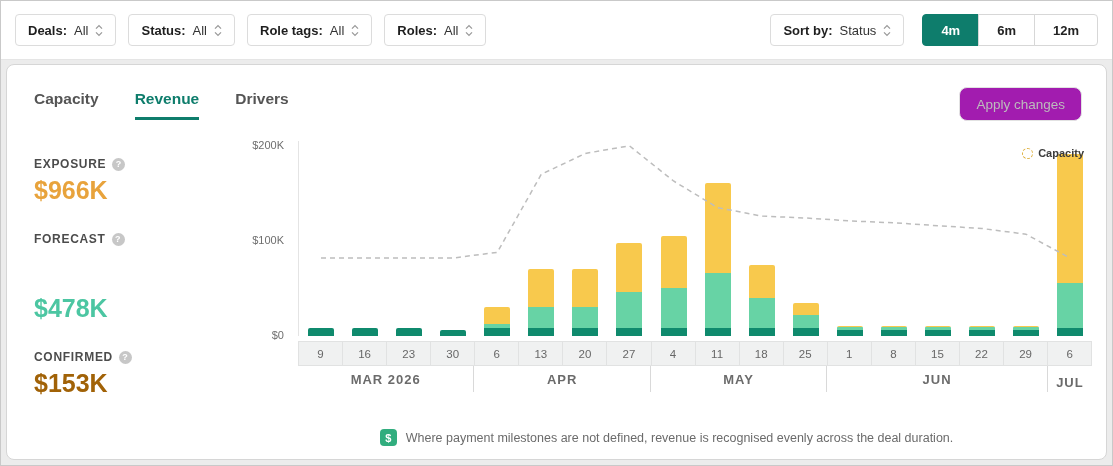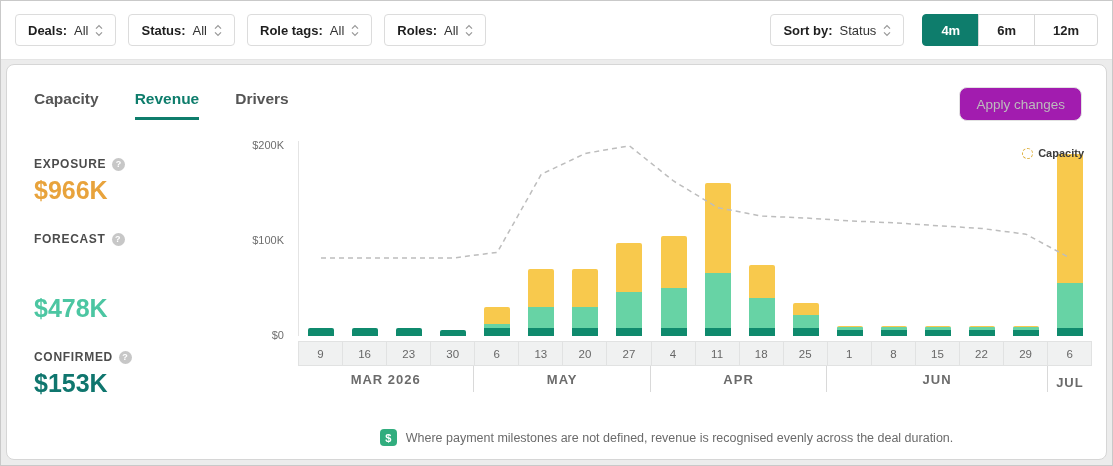--- a/index.html
+++ b/index.html
@@ -151,21 +151,21 @@
               <span>FORECAST</span>
               <span class="help">?</span>
             </div>
             <div class="stat-value" style="color: rgb(76, 198, 162); margin-top: 48px;">$478K</div>
           </div>
           <div class="stat">
             <div class="stat-label">
               <span>CONFIRMED</span>
               <span class="help">?</span>
             </div>
-            <div class="stat-value" style="color: #0f766e;">$153K</div>
+            <div class="stat-value" style="color: #a16207;">$153K</div>
           </div>
         </div>
 
       <div class="chart">
         <div class="y-labels">
             <span class="y-label" style="top: -2.2439px;">$200K</span>
             <span class="y-label" style="top: 92.878px;">$100K</span>
             <span class="y-label" style="top: 188px;">$0</span>
           </div>
         <div class="plot-area">
@@ -310,22 +310,22 @@
             <div class="date-cell">25</div>
             <div class="date-cell">1</div>
             <div class="date-cell">8</div>
             <div class="date-cell">15</div>
             <div class="date-cell">22</div>
             <div class="date-cell">29</div>
             <div class="date-cell">6</div>
           </div>
         <div class="month-row">
             <div class="month-cell" style="width: 22.2222%;">MAR 2026</div>
+            <div class="month-cell" style="width: 22.2222%;">APR</div>
             <div class="month-cell" style="width: 22.2222%;">MAY</div>
-            <div class="month-cell" style="width: 22.2222%;">APR</div>
             <div class="month-cell" style="width: 27.7778%;">JUN</div>
             <div class="month-cell" style="width: 5.55556%;">JUL</div>
           </div>
       </div>
     </div>
 
     <div class="footnote">
       <span class="note-icon">$</span>
       <span>Where payment milestones are not defined, revenue is recognised evenly across the deal duration.</span>
     </div>

